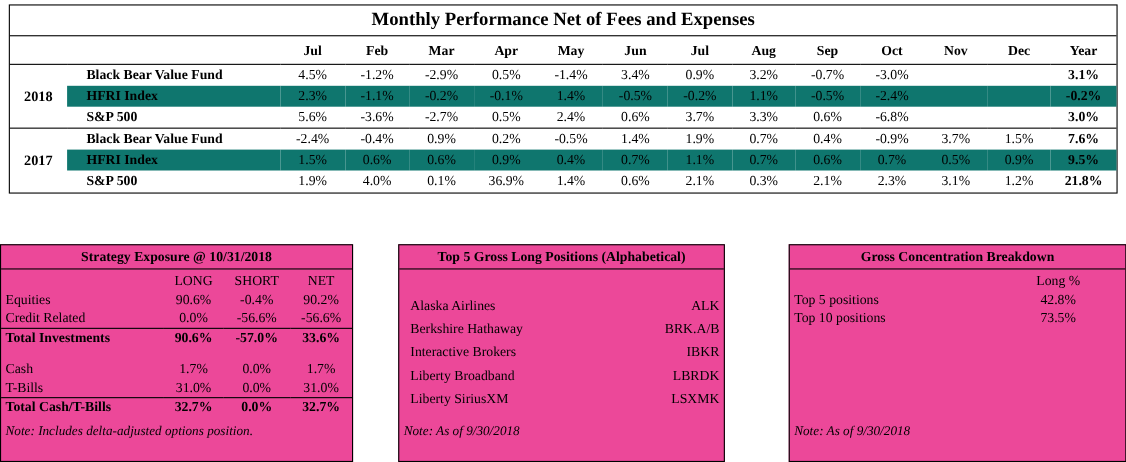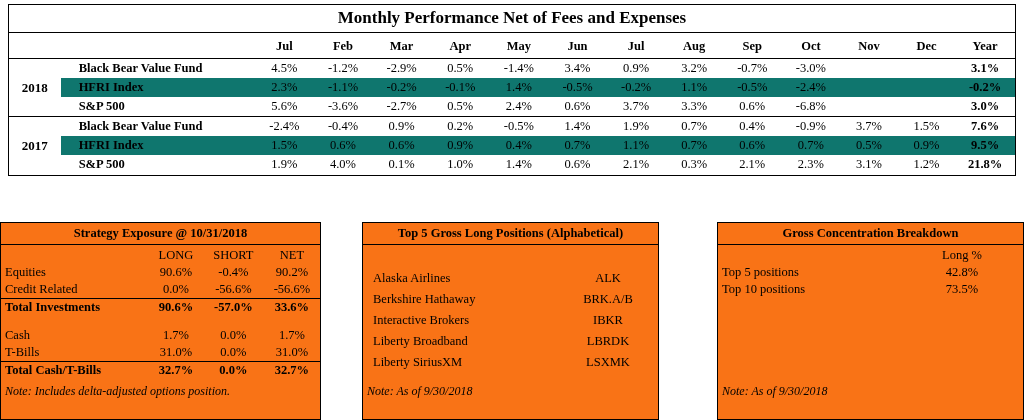--- a/index.html
+++ b/index.html
@@ -85,21 +85,21 @@
   tr.lastrow td {
     padding-bottom: 2px;
   }
   .perf tbody tr td { height: 17px; }
 
   
   .panel {
     position: absolute;
     border: 1px solid #000;
     box-sizing: border-box;
-    background: #f97316;
+    background: #ec4899;
   }
   .panel-title {
     text-align: center;
     font-weight: bold;
     font-size: 12.5px;
     padding: 3px 0 3px 0;
     border-bottom: 1px solid #000;
   }
   .panel-body {
     padding: 2px 0 0 0;
@@ -135,21 +135,21 @@
   
   #panel-positions { left: 362px; top: 222px; width: 297px; height: 198px; }
 
   
   #panel-concentration { left: 717px; top: 222px; width: 307px; height: 198px; }
 
   .pos-row td:first-child {
     padding-left: 10px !important;
     margin-top: 12px;
   }
-  .ticker { text-align: center; padding-left: 10px !important; }
+  .ticker { text-align: right; padding-left: 10px !important; }
   .pos-list td { height: 19px; }
 
   .conc-head th {
     font-weight: normal;
     text-align: center;
   }
   .note-bottom {
     position: absolute;
     bottom: 20px;
     left: 4px;
@@ -267,21 +267,21 @@
           <td class="num">0.7%</td>
           <td class="num">0.5%</td>
           <td class="num">0.9%</td>
           <td class="yearcol">9.5%</td>
         </tr>
         <tr class="lastrow">
           <td class="col-name">S&amp;P 500</td>
           <td class="num">1.9%</td>
           <td class="num">4.0%</td>
           <td class="num">0.1%</td>
-          <td class="num">1.0%</td>
+          <td class="num">36.9%</td>
           <td class="num">1.4%</td>
           <td class="num">0.6%</td>
           <td class="num">2.1%</td>
           <td class="num">0.3%</td>
           <td class="num">2.1%</td>
           <td class="num">2.3%</td>
           <td class="num">3.1%</td>
           <td class="num">1.2%</td>
           <td class="yearcol">21.8%</td>
         </tr>

